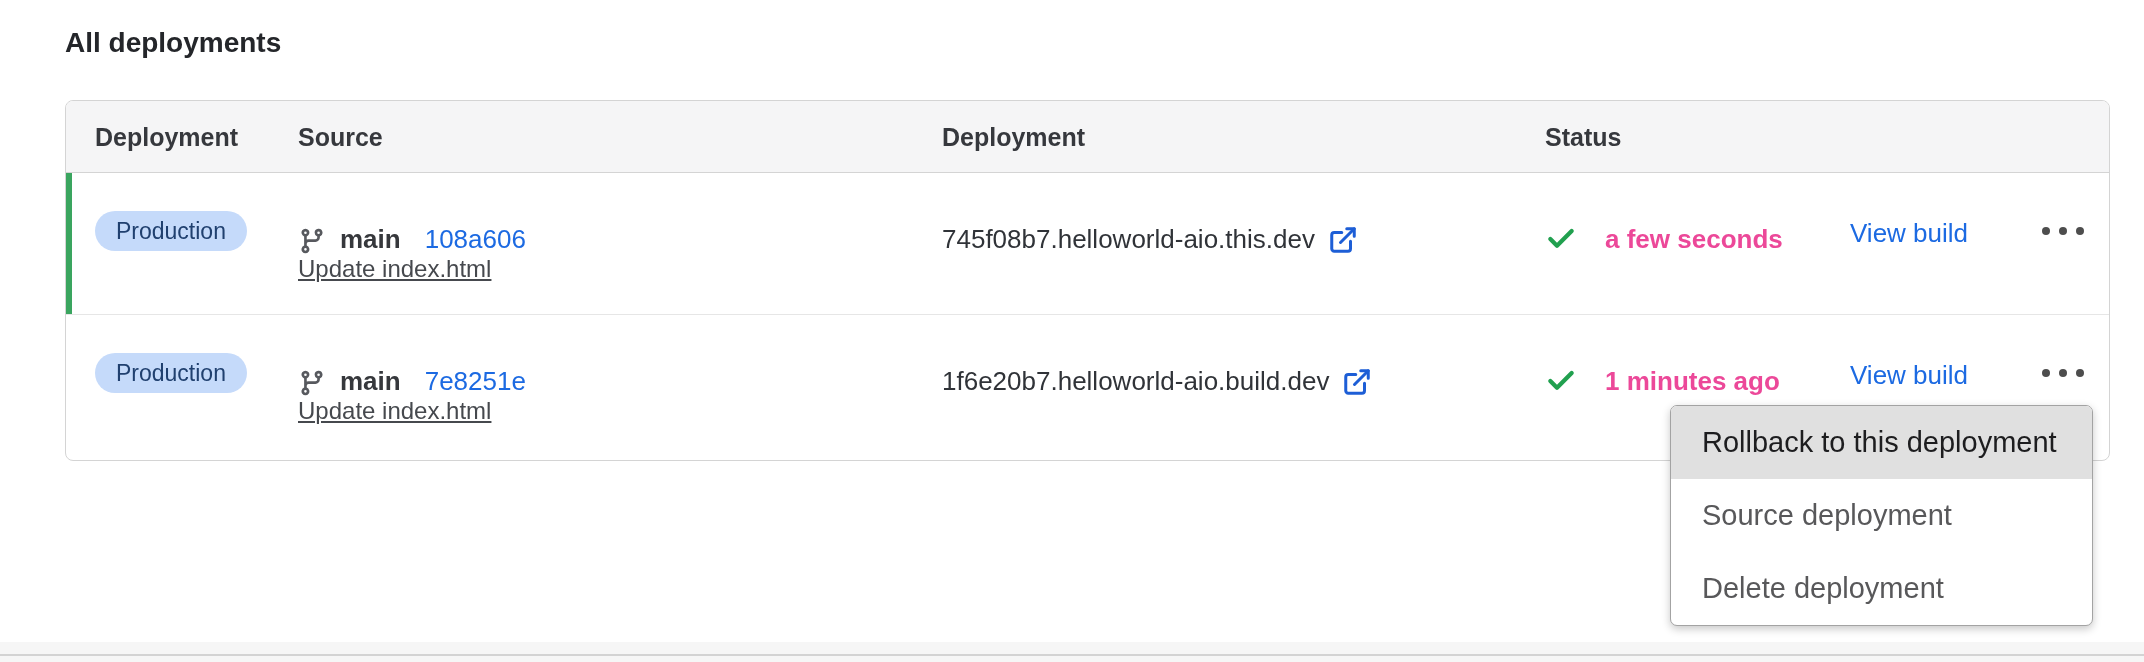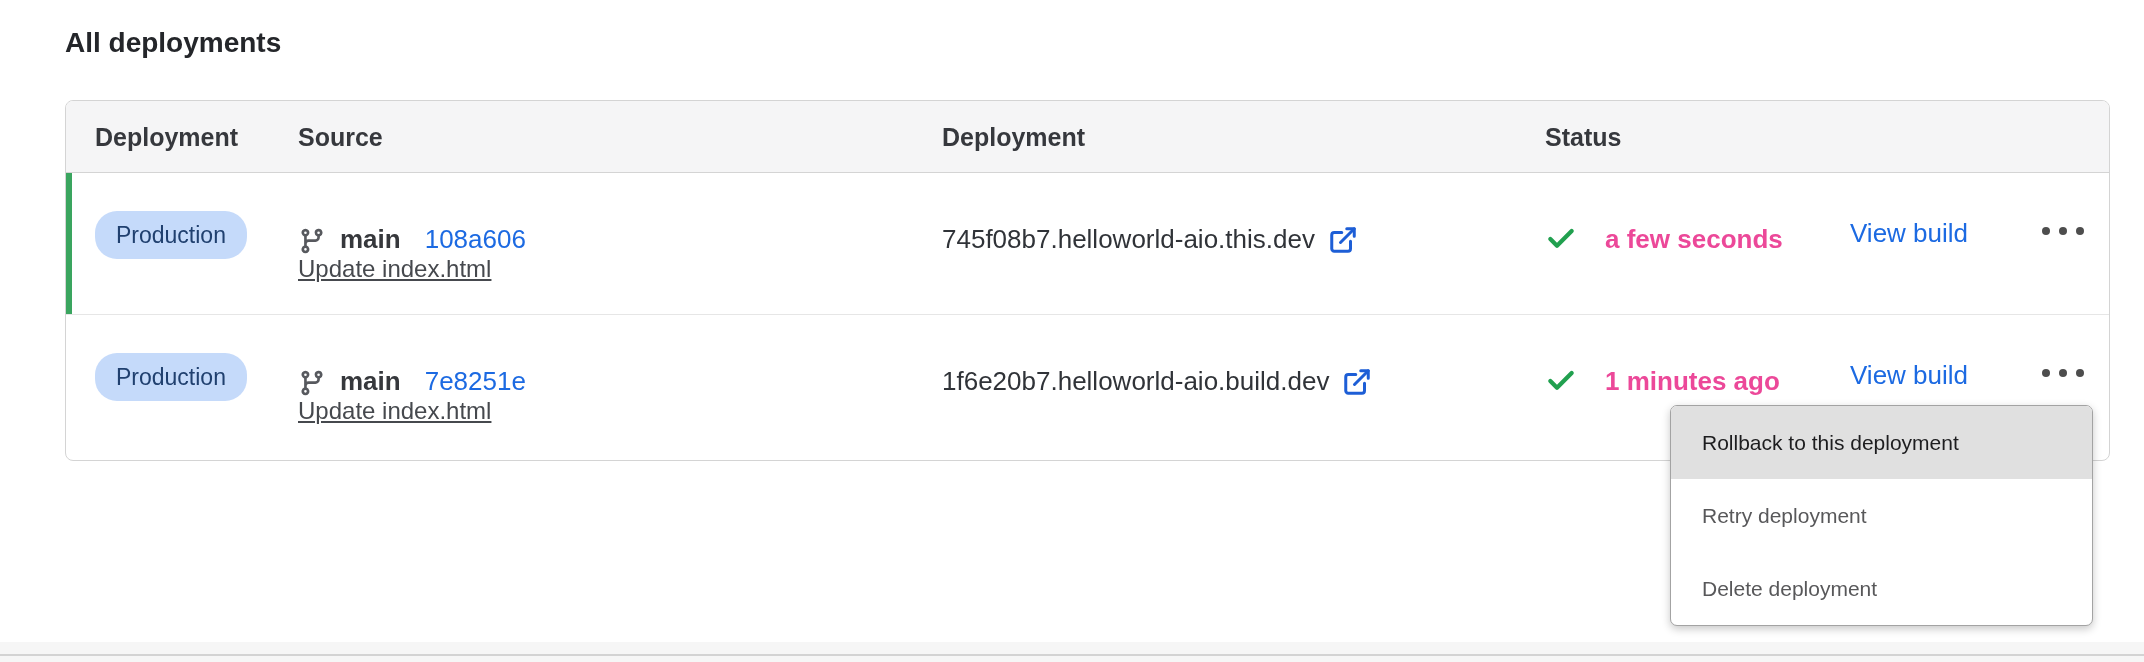--- a/index.html
+++ b/index.html
@@ -51,21 +51,21 @@
   .row-2{height:146px;}
   .active-bar{
     position:absolute;left:0;top:0;width:6px;height:100%;
     background:var(--active-green);
   }
   .cell-line{
     position:absolute;top:38px;height:44px;
     display:flex;align-items:flex-end;
   }
   .env-badge{
-    position:absolute;left:29px;top:38px;height:48px;
+    position:absolute;left:29px;top:38px;height:40px;
     display:flex;align-items:center;
     padding:0 21px;border-radius:22px;
     background:var(--badge-bg);color:var(--badge-text);
     font-size:23px;
   }
   .source-line{left:232px;}
   .branch-icon{display:inline-flex;color:#57595e;}
   .branch-name{margin-left:14px;font-size:26px;font-weight:700;color:#36383c;}
   .commit-link{margin-left:24px;font-size:26px;color:var(--link-blue);text-decoration:none;cursor:pointer;}
   .commit-message{
@@ -91,21 +91,21 @@
   }
   .overflow-btn .dot{width:8px;height:8px;border-radius:50%;background:#4d4d4d;}
   .context-menu{
     position:absolute;left:1670px;top:405px;width:423px;
     background:#fff;border:1px solid #a3a3a3;border-radius:7px;
     box-shadow:0 3px 9px rgba(0,0,0,0.22);
     z-index:10;
   }
   .menu-item{
     height:73px;display:flex;align-items:center;
-    padding-left:31px;font-size:21px;color:var(--menu-gray-text);
+    padding-left:31px;font-size:29px;color:var(--menu-gray-text);
     cursor:pointer;
   }
   .menu-item.highlighted{
     background:var(--menu-highlight);color:#1d1d1f;
     border-radius:6px 6px 0 0;
   }
   .bottom-band{
     position:absolute;left:0;top:642px;width:2144px;height:20px;
     background:#f6f6f6;
   }
@@ -203,19 +203,19 @@
     <button class="overflow-btn" aria-label="More options">
       <span class="dot"></span>
       <span class="dot"></span>
       <span class="dot"></span>
     </button>
   </div>
 </section>
 
 <div class="context-menu">
   <div class="menu-item highlighted">Rollback to this deployment</div>
-  <div class="menu-item">Retry deployment</div>
+  <div class="menu-item">Source deployment</div>
   <div class="menu-item">Delete deployment</div>
 </div>
 
 <div class="bottom-band">
   <div class="bottom-band-line"></div>
 </div>
 
 </body></html>

